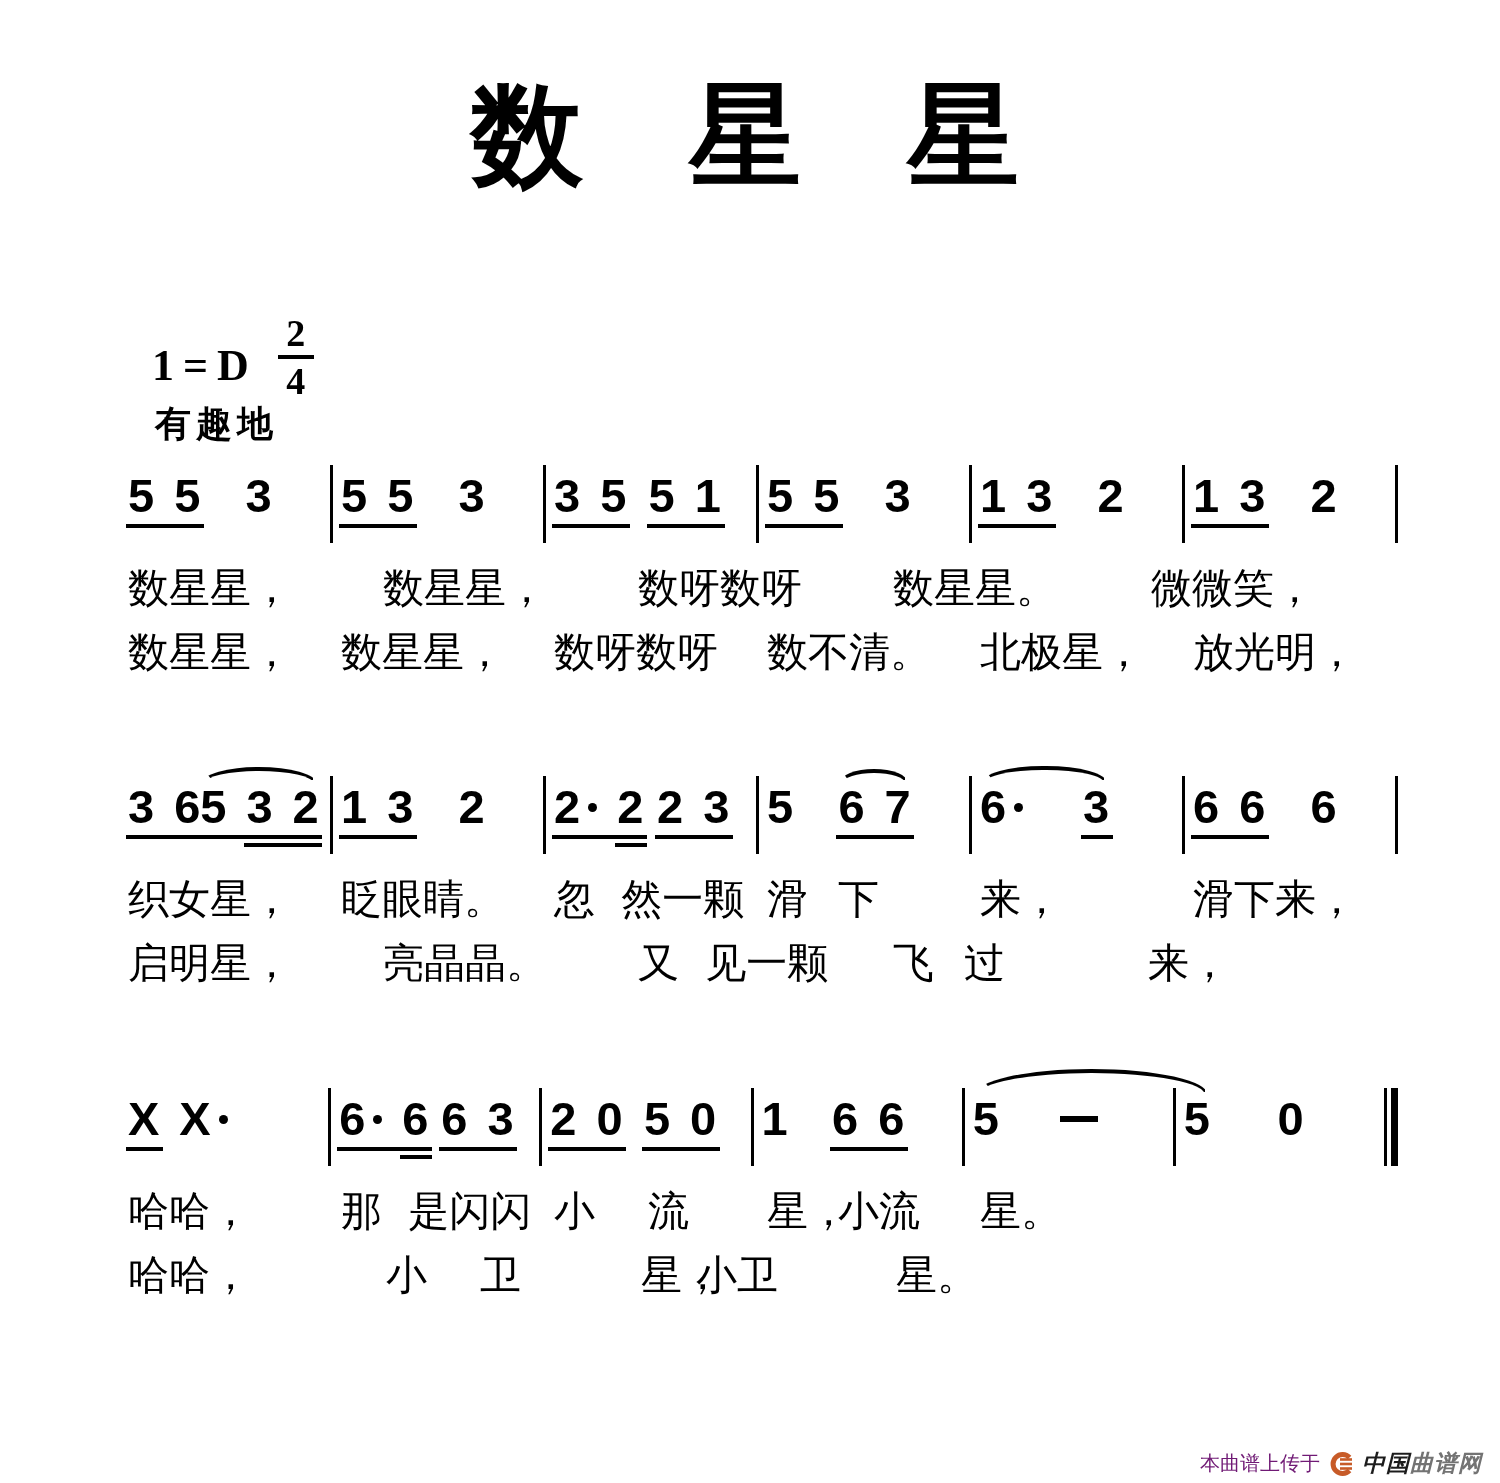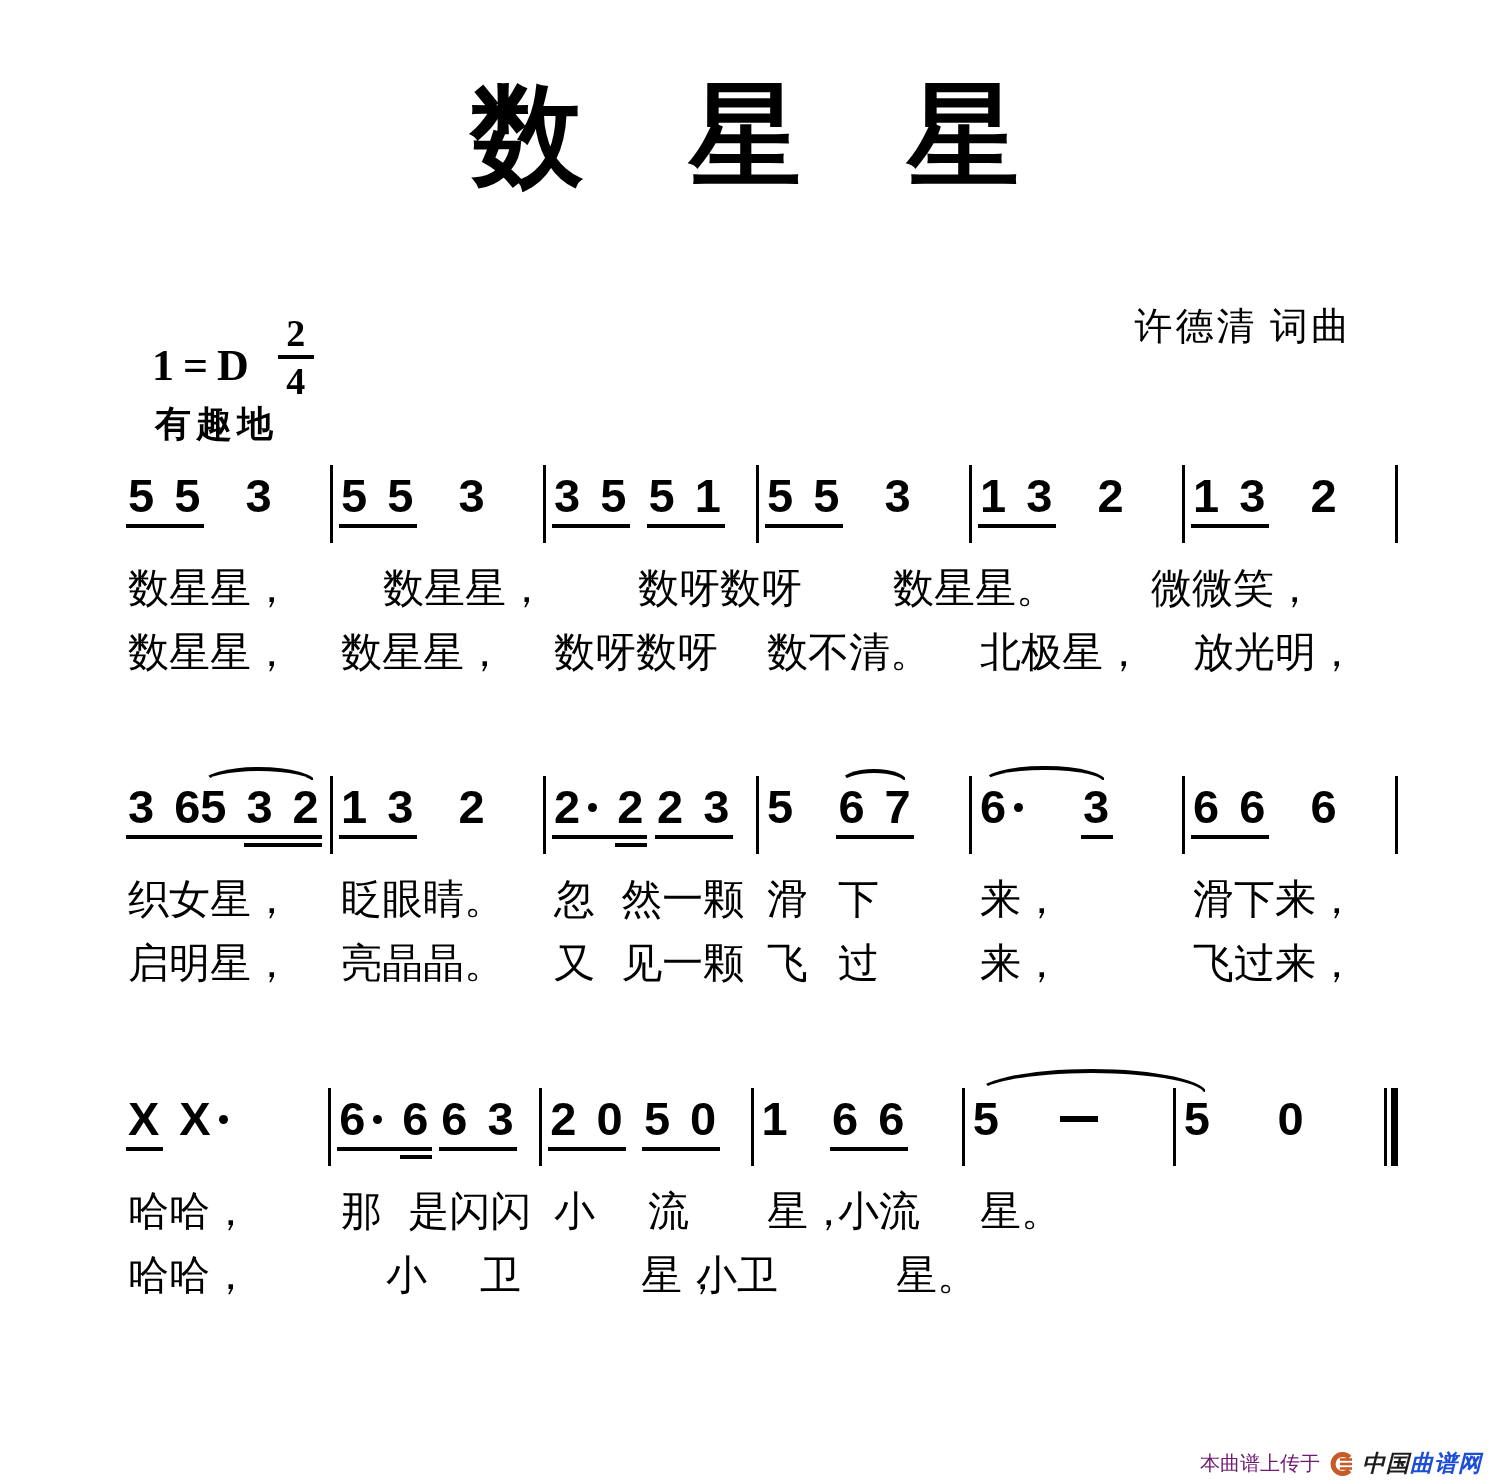--- a/index.html
+++ b/index.html
@@ -37,28 +37,27 @@
   .phantom{width:1px;flex:none;}
   .lyrics-row{display:flex;margin-top:16px;height:52px;}
   .lyrics-row.v2{margin-top:12px;}
   .lyric-cell{flex:1;position:relative;padding-left:8px;white-space:nowrap;min-width:0;}
   .lyric-token{display:inline-block;font-size:41px;line-height:52px;word-spacing:16px;}
   .bar-spacer{width:3px;flex:none;}
   .watermark{position:absolute;right:18px;bottom:12px;display:flex;align-items:center;gap:9px;
       font-family:"Liberation Sans",sans-serif;}
   .wm-prefix{font-size:20px;color:#701a75;}
   .wm-site{font-size:23px;font-weight:bold;font-style:italic;letter-spacing:1px;}
-  .wm-dark{color:#1c1c1c;} .wm-light{color:#1d4ed8;}
+  .wm-dark{color:#1c1c1c;} .wm-light{color:#737373;}
 </style>
 </head>
 <body>
 
 <div class="sheet">
   <div class="song-title">数 星 星</div>
-  <div class="composer">许德清 词曲</div>
   <div class="keysig">
     <span class="key-text">1=D</span>
     <span class="timesig">
       <span>2</span>
       <span class="ts-line"></span>
       <span>4</span>
     </span>
   </div>
   <div class="tempo">有趣地</div>
 
@@ -356,21 +355,20 @@
           <span class="bar-spacer"></span>
           <div class="lyric-cell"><span class="lyric-token">又 见一颗</span></div>
           <span class="bar-spacer"></span>
           <div class="lyric-cell">
             <span class="lyric-token" style="position: absolute; left: 8px;">飞</span>
             <span class="lyric-token" style="position: absolute; left: 79px;">过</span>
           </div>
           <span class="bar-spacer"></span>
           <div class="lyric-cell"><span class="lyric-token">来，</span></div>
           <span class="bar-spacer"></span>
-          <div class="lyric-cell"><span class="lyric-token">飞过来，</span></div>
           <span class="bar-spacer"></span>
         </div>
       </div>
       <div class="system sys-3">
         <div class="notes-row">
           <div class="measure">
             <div class="note-group">
               <span class="note">
                 <span class="note-text">X</span>
               </span>

